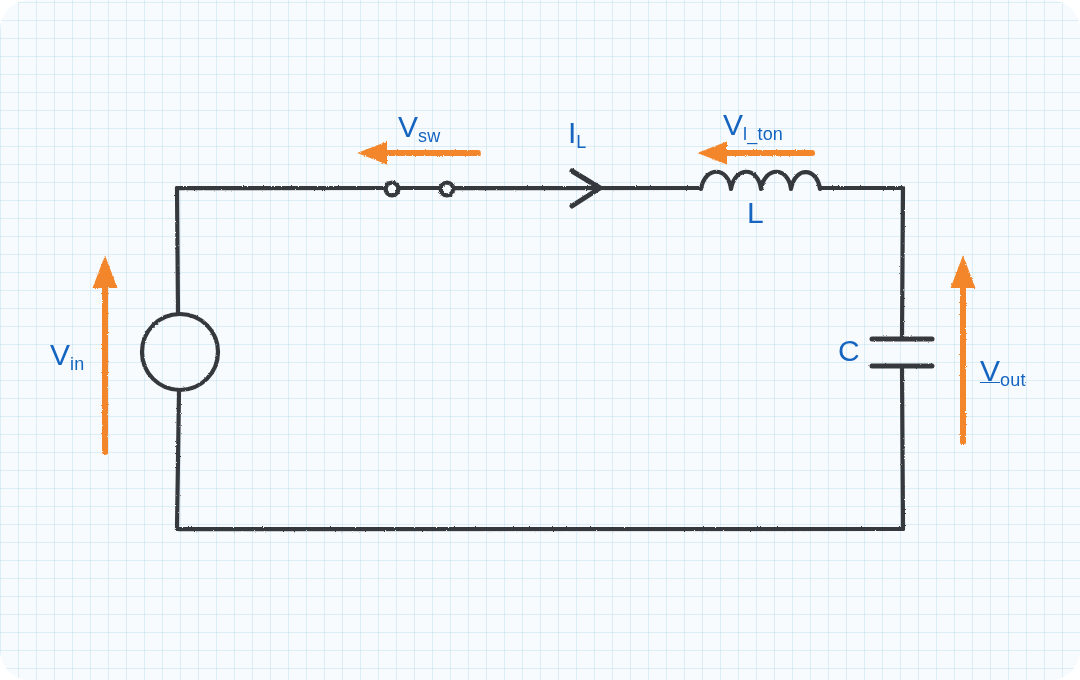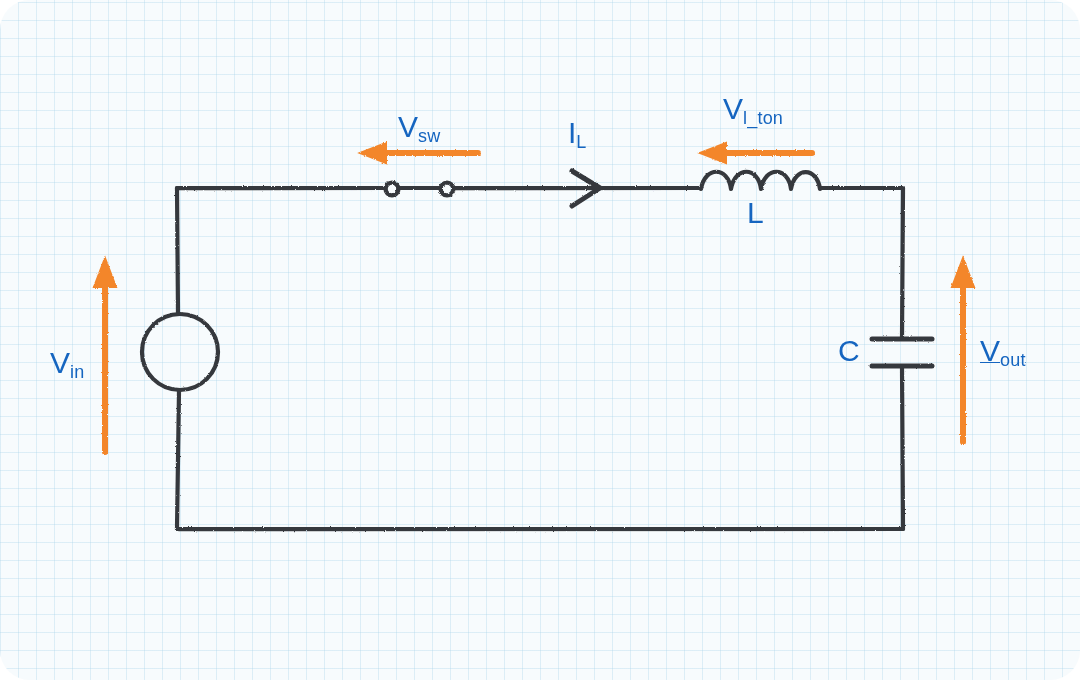--- a/index.html
+++ b/index.html
@@ -132,29 +132,29 @@
   </svg>
 
   <div class="lbl" style="left:398px; top:112px;">
     <span class="base">V</span><span class="sub">sw</span>
   </div>
 
   <div class="lbl" style="left:568px; top:118px;">
     <span class="base">I</span><span class="sub">L</span>
   </div>
 
-  <div class="lbl" style="left:723px; top:94px;">
+  <div class="lbl" style="left:723px; top:110px;">
     <span class="base">V</span><span class="sub">l_ton</span>
   </div>
 
-  <div class="lbl" style="left:50px; top:340px;margin-top:8px;">
+  <div class="lbl" style="left:50px; top:340px;">
     <span class="base">V</span><span class="sub">in</span>
   </div>
 
-  <div class="lbl" style="left:980px; top:336px;text-decoration:underline;">
+  <div class="lbl" style="left:980px; top:356px;text-decoration:underline;">
     <span class="base">V</span><span class="sub">out</span>
   </div>
 
   <div class="lbl plain" style="left:747px; top:198px;">L</div>
 
   <div class="lbl plain" style="left:838px; top:336px;">C</div>
 
 </div>
 
 </body></html>

